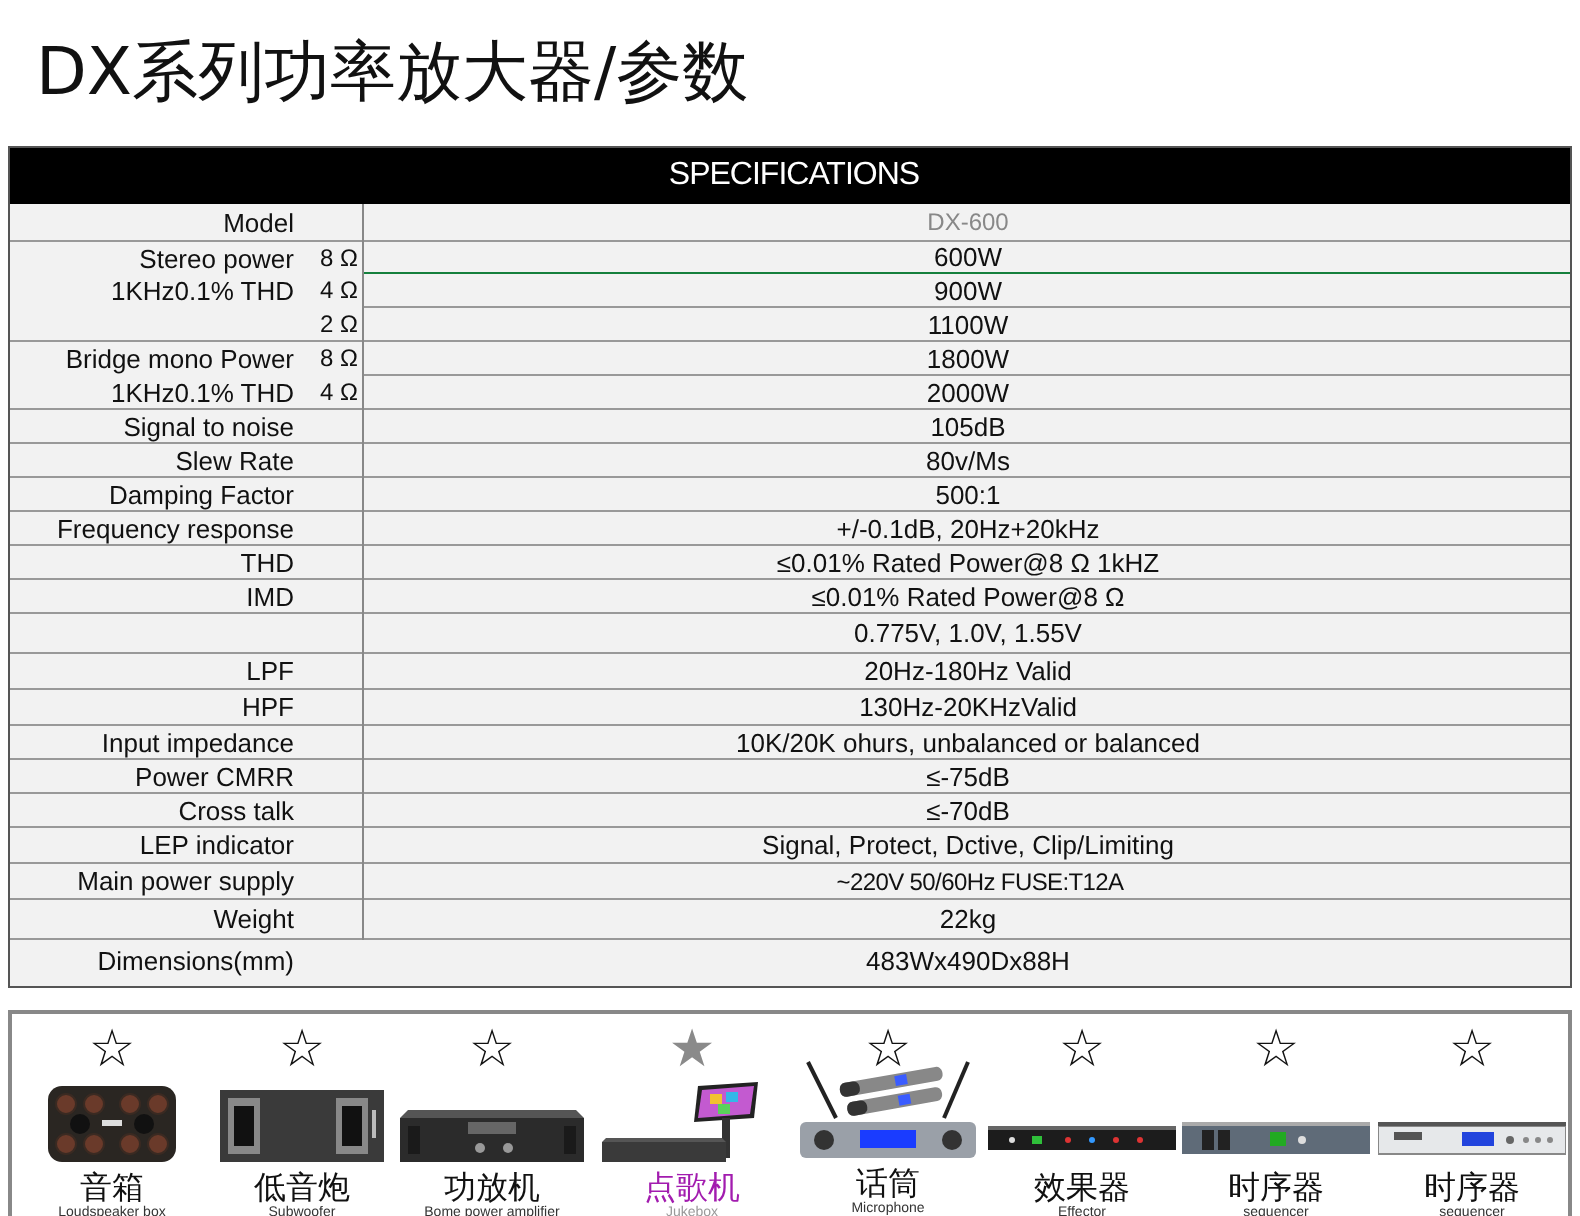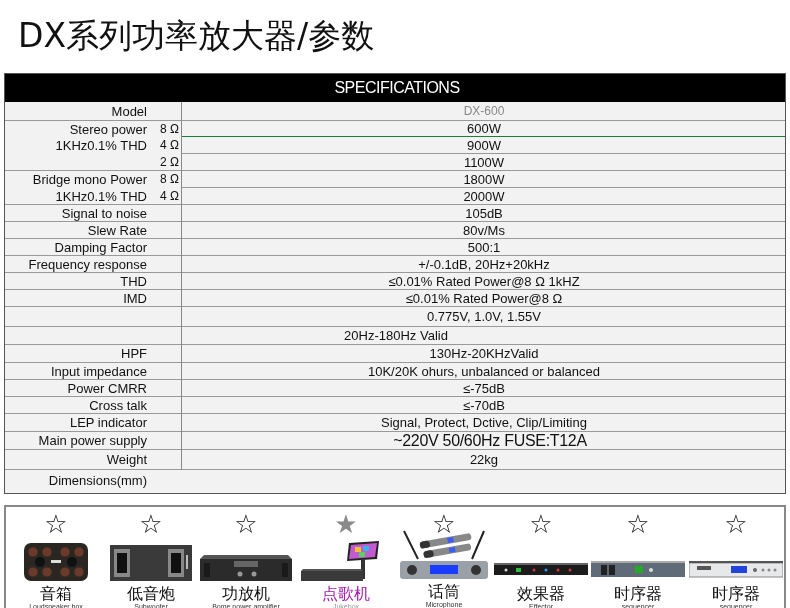--- a/index.html
+++ b/index.html
@@ -34,21 +34,21 @@
   }
   .row:last-child { border-bottom: none; }
   .row .label {
     width: 144px; text-align: right; padding-right: 2px; white-space: nowrap;
   }
   .row .ohm {
     width: 30px; text-align: right; padding-left: 4px; white-space: nowrap; font-size: 12px;
   }
   .row .val { flex: 1; text-align: center; white-space: nowrap; padding-left: 2px; }
   .row .val.model { color: #888; font-weight: 300; font-size: 12px; }
-  .row .val.small { font-size: 16px; letter-spacing: -0.3px; padding-left: 14px; }
+  .row .val.small { font-size: 12px; letter-spacing: -0.3px; padding-left: 14px; }
   .row.noborder { border-bottom: none; }
   .row .left-group { display: flex; width: 176px; }
 
   .products {
     position: absolute; left: 4px; top: 505px; width: 782px; height: 103px;
     border: 2px solid #888; border-bottom: none; background: #fff;
   }
   .product {
     position: absolute; top: 0; width: 96px; height: 101px; text-align: center;
   }
@@ -157,20 +157,24 @@
         </div>
       <span class="val">≤0.01% Rated Power@8 Ω</span>
     </div>
     <div class="row" style="height:20px">
       <div class="left-group">
           <span class="ohm"></span>
         </div>
       <span class="val">0.775V, 1.0V, 1.55V</span>
     </div>
     <div class="row" style="height:18px">
+      <div class="left-group">
+          <span class="label">LPF</span>
+          <span class="ohm"></span>
+        </div>
       <span class="val">20Hz-180Hz Valid</span>
     </div>
     <div class="row" style="height:18px">
       <div class="left-group">
           <span class="label">HPF</span>
           <span class="ohm"></span>
         </div>
       <span class="val">130Hz-20KHzValid</span>
     </div>
     <div class="row" style="height:17px">
@@ -213,20 +217,21 @@
           <span class="label">Weight</span>
           <span class="ohm"></span>
         </div>
       <span class="val">22kg</span>
     </div>
     <div class="row" style="height:20px">
       <div class="left-group">
           <span class="label">Dimensions(mm)</span>
           <span class="ohm"></span>
         </div>
+      <span class="val">483Wx490Dx88H</span>
     </div>
   </div>
 </div>
 
 <div class="products">
 
   <div class="product" style="left:2px">
     <div class="star">☆</div>
     <div class="thumb" style="width:66px;">
       <svg width="66" height="42" viewBox="0 0 66 42">

